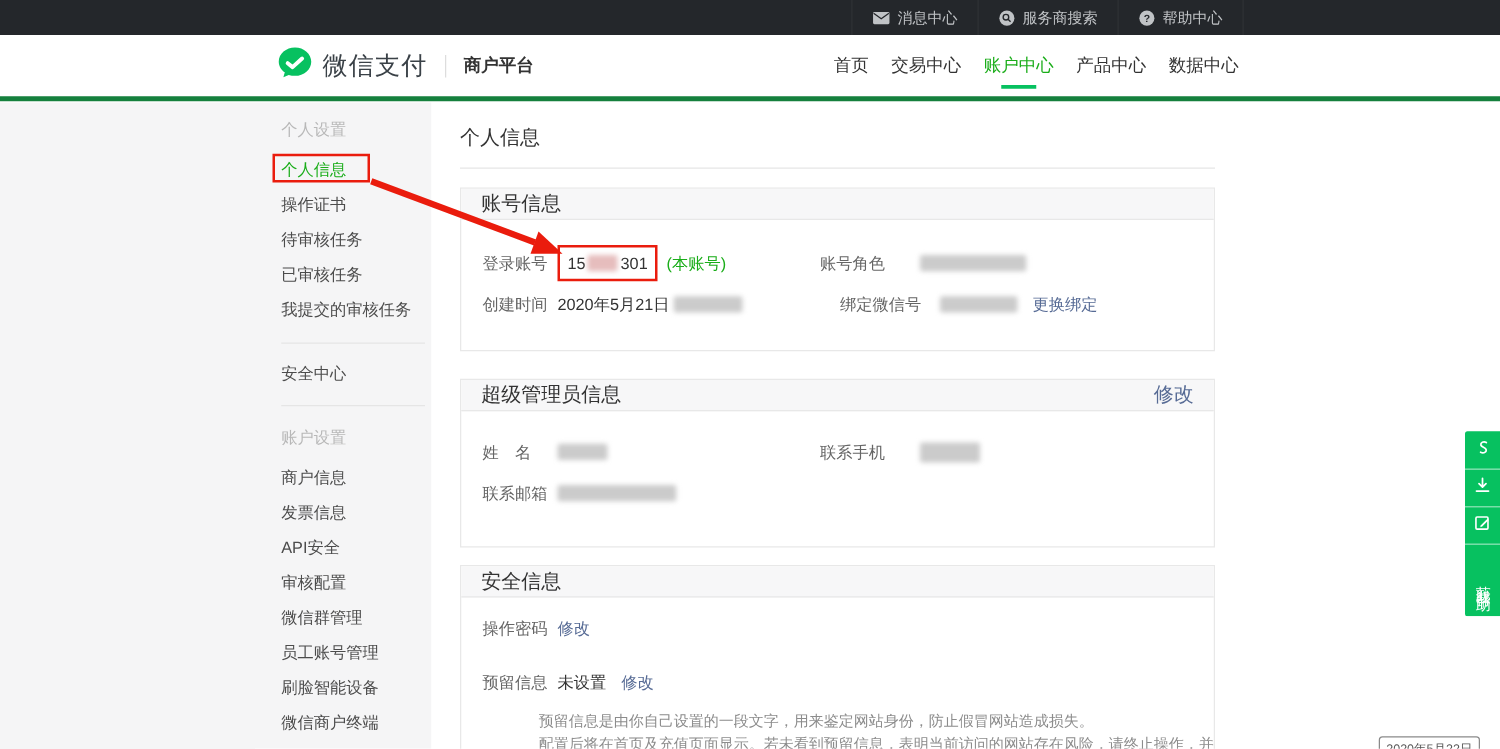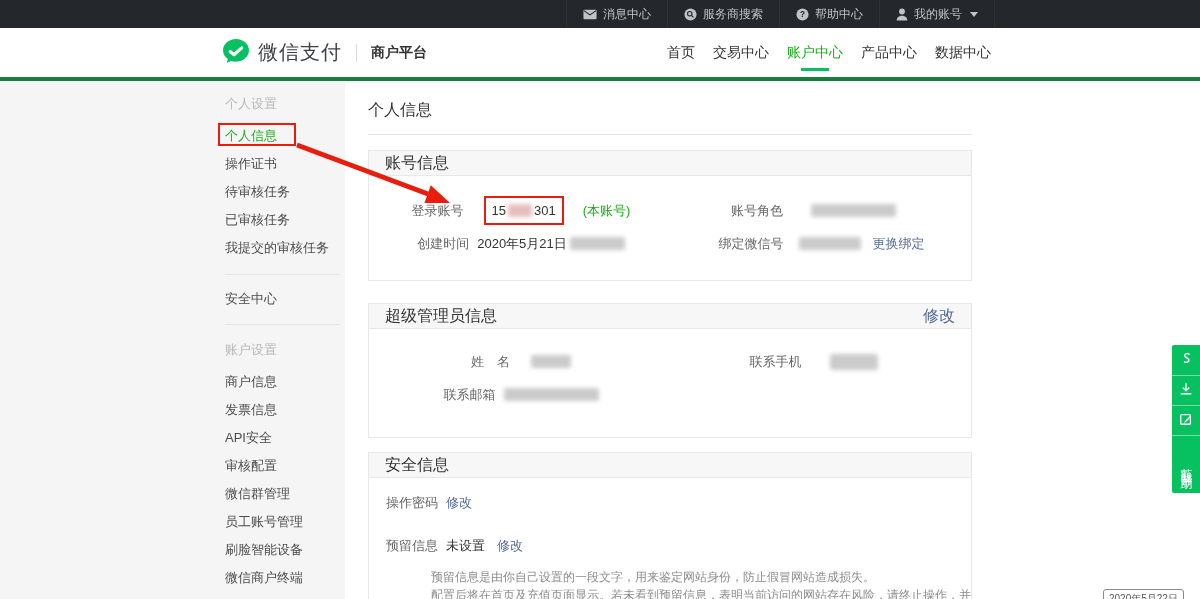--- a/index.html
+++ b/index.html
@@ -50,34 +50,34 @@
   .page-title { margin-top:18px; font-size:16px; color:#333; }
   .title-divider { border:none; border-top:1px solid #e6e6e6; margin-top:13px; }
 
   .card { border:1px solid #e8e8e8; margin-top:15px; background:#fff; }
   .card-head { height:25px; background:#f7f7f8; border-bottom:1px solid #e8e8e8;
     display:flex; align-items:center; padding:0 16px; font-size:16px; color:#333; }
   .card-head .head-action { margin-left:auto; color:#576b95; cursor:pointer; }
   .card-body { padding:24px 0 26px 0; }
   .frow { display:flex; align-items:center; min-height:21px; margin-bottom:12px; }
   .frow:last-child { margin-bottom:0;gap:16px; }
-  .fcol { display:flex; align-items:center;justify-content:center; }
+  .fcol { display:flex; align-items:center; }
   .fcol.c1 { width:287px; padding-left:17px; }
   .fcol.c2 { flex:1; }
   .flabel { color:#666; font-size:13px; flex-shrink:0; }
   .c1 .flabel { width:60px; }
   .c2 .flabel { width:80px; }
   .fvalue { font-size:13px; color:#333; display:flex; align-items:center; }
 
   .blur-block { display:inline-block; background:#cbcbcb; border-radius:2px;
     filter:blur(2px); height:13px; }
   .blur-pink { background:#e6bdbd; }
 
   .anno-box-value { display:inline-flex; align-items:center; border:2px solid #ea1c0d;
-    padding:5px 6px; margin:-9px 12px; }
+    padding:5px 6px; margin:-9px 0; }
   .own-note { color:#1aad19; margin-left:7px; font-size:13px; }
   .blue-link { color:#576b95; cursor:pointer; font-size:13px; }
   .ml12 { margin-left:12px; }
 
   .sec-desc { margin:10px 0 0 0; padding-left:62px; font-size:12px; color:#8c8c8c; line-height:18px; }
   .card.security { height:220px; }
   .security .card-body { padding-top:14px; }
   .security .frow.pw { margin-bottom:22px; }
   .security .fcol.c1 { width:auto; }
 
@@ -119,30 +119,20 @@
     <span>服务商搜索</span>
   </div>
   <div class="topbar-item">
     <span>
       <svg width="13" height="13" viewBox="0 0 14 14">
           <circle cx="7" cy="7" r="6.5" fill="#c0c3c6"></circle>
           <text x="7" y="10.2" text-anchor="middle" font-size="9" font-family="Liberation Sans, sans-serif" fill="#24272b" font-weight="bold">?</text>
         </svg>
     </span>
     <span>帮助中心</span>
-  </div>
-  <div class="topbar-item">
-    <span>
-      <svg width="12" height="13" viewBox="0 0 14 15">
-          <circle cx="7" cy="4" r="3.4" fill="#c0c3c6"></circle>
-          <path d="M0.8 14.5c0-3.6 3-5.4 6.2-5.4s6.2 1.8 6.2 5.4z" fill="#c0c3c6"></path>
-        </svg>
-    </span>
-    <span>我的账号</span>
-    <span class="caret-down"></span>
   </div>
 </div>
 
 <div class="header">
   <div class="logo-wrap">
     <span class="logo-bubble">
       <svg width="28" height="26" viewBox="0 0 30 28">
           <path d="M15 1C7.3 1 1 6.4 1 13.1c0 3.8 2 7.2 5.2 9.4L5 26.8l4.6-2.1c1.7.5 3.5.8 5.4.8 7.7 0 14-5.4 14-12.2S22.7 1 15 1z" fill="#07c160"></path>
           <path d="M8.7 14.6l4.2 3.4 8.2-7.4" stroke="#fff" stroke-width="3.4" fill="none" stroke-linecap="round" stroke-linejoin="round"></path>
         </svg>

